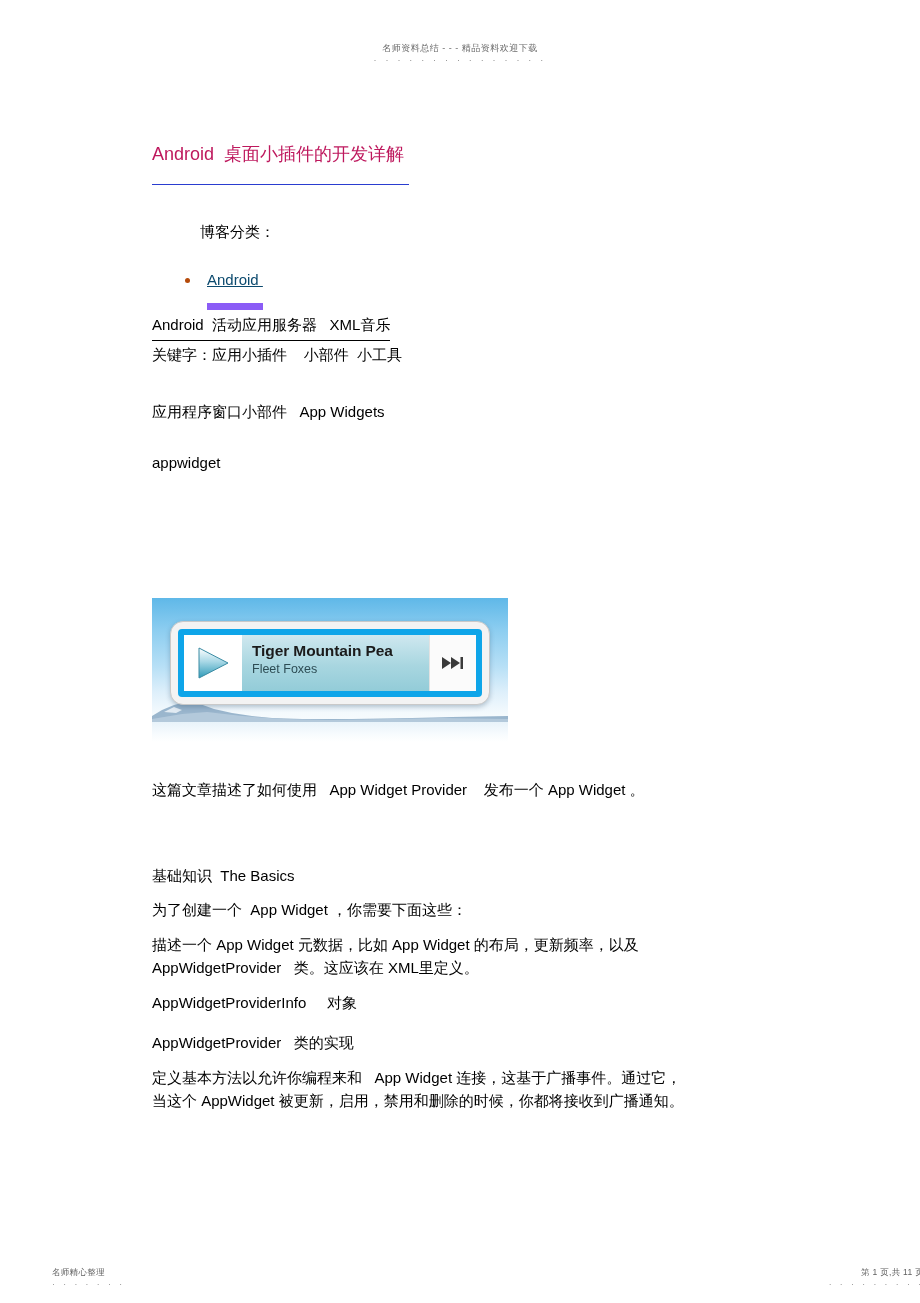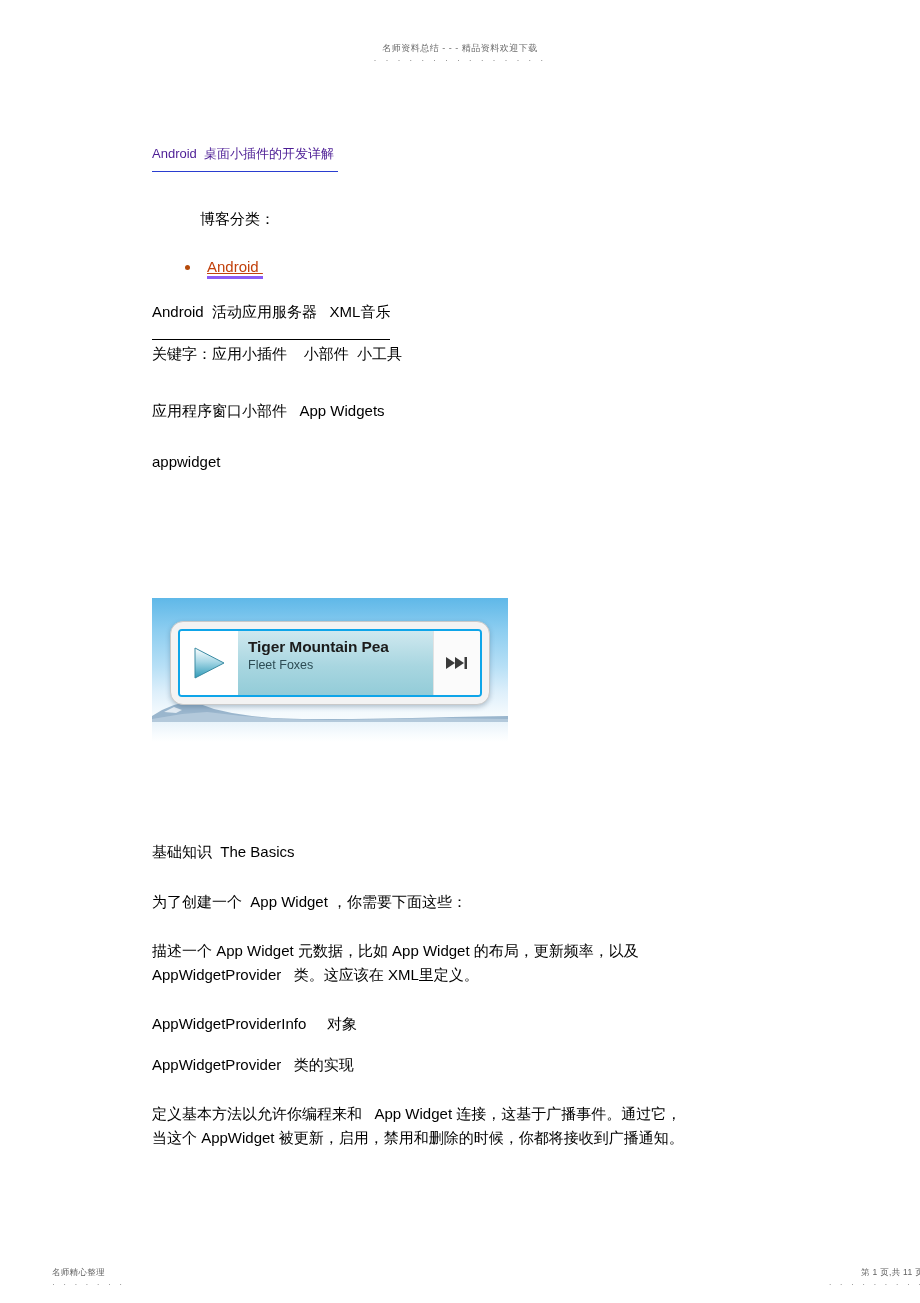--- a/index.html
+++ b/index.html
@@ -45,26 +45,26 @@
 
   
   .doc {
     position: absolute;
     left: 152px;
     top: 142px;
     width: 640px;
   }
 
   .doc-title {
-    font-size: 13px;
+    font-size: 18px;
     line-height: 24px;
-    color: #4c1d95;
+    color: #be185d;
     border-bottom: 1px solid #2a3dd0;
     display: inline-block;
-    padding-bottom: 5px;
+    padding-bottom: 18px;
     white-space: pre;
   }
 
   .blog-cat {
     margin-top: 36px;
     margin-left: 48px;
     font-size: 15px;
     line-height: 22px;
     white-space: pre;
   }
@@ -86,55 +86,55 @@
     position: absolute;
     left: 3px;
     top: 9px;
     width: 5px;
     height: 5px;
     background: #b54a0a;
     border-radius: 50%;
     display: block;
   }
   .bullet-link {
-    color: #c2410c;
-    border-bottom: 3px solid #8b5cf6;
-    padding-bottom: 1px;
+    color: #0c4a6e;
+    border-bottom: 7px solid #8b5cf6;
+    padding-bottom: 15px;
     white-space: pre;
   }
 
   .tag-line {
     margin-top: 22px;
     font-size: 15px;
     line-height: 23px;
     color: #000000;
   }
   .tag-line-a {
     border-bottom: 1px solid #000000;
     display: inline-block;
-    padding-bottom: 16px;
+    padding-bottom: 4px;
     white-space: pre;
   }
   .tag-line-b {
     display: block;
     white-space: pre;
     margin-top: 2px;
   }
 
   .para {
     font-size: 15px;
     line-height: 23.5px;
     color: #000000;
     white-space: pre-wrap;
   }
   .gap-1 { margin-top: 34px; }
   .gap-2 { margin-top: 27px; }
   .gap-3 { margin-top: 17px; }
   .gap-4 { margin-top: 62px; }
-  .gap-5 { margin-top: 26px; }
+  .gap-5 { margin-top: 11px; }
 
   
   .figure {
     position: absolute;
     left: 152px;
     top: 598px;
     width: 356px;
     height: 144px;
     overflow: hidden;
     background: linear-gradient(to bottom,
@@ -174,21 +174,21 @@
     background: #f3f3f3;
     border: 1px solid #c9c9c9;
     border-radius: 13px;
     box-shadow: 0 2px 5px rgba(30,60,90,0.28);
     box-sizing: border-box;
     padding: 7px;
   }
   .widget-inner {
     width: 100%;
     height: 100%;
-    border: 2px solid #0ea5e9;
+    border: 6px solid #0ea5e9;
     border-radius: 4px;
     background: #fbfbfb;
     box-sizing: border-box;
     display: flex;
     overflow: hidden;
   }
   .w-play {
     width: 58px;
     flex: 0 0 58px;
     background: #ffffff;
@@ -339,20 +339,21 @@
           <rect x="19.5" y="2" width="2.5" height="12" fill="#3a3a3a"></rect>
         </svg>
       </div>
 
     </div>
   </div>
 </div>
 
 <div class="doc" style="top:778px;">
 
+  <div class="para">这篇文章描述了如何使用   App Widget Provider    发布一个 App Widget 。</div>
 
   <div class="para gap-4">基础知识  The Basics</div>
 
   <div class="para gap-5">为了创建一个  App Widget ，你需要下面这些：</div>
 
   <div class="para gap-5">描述一个 App Widget 元数据，比如 App Widget 的布局，更新频率，以及
 AppWidgetProvider   类。这应该在 XML里定义。</div>
 
   <div class="para gap-5">AppWidgetProviderInfo     对象</div>
 

